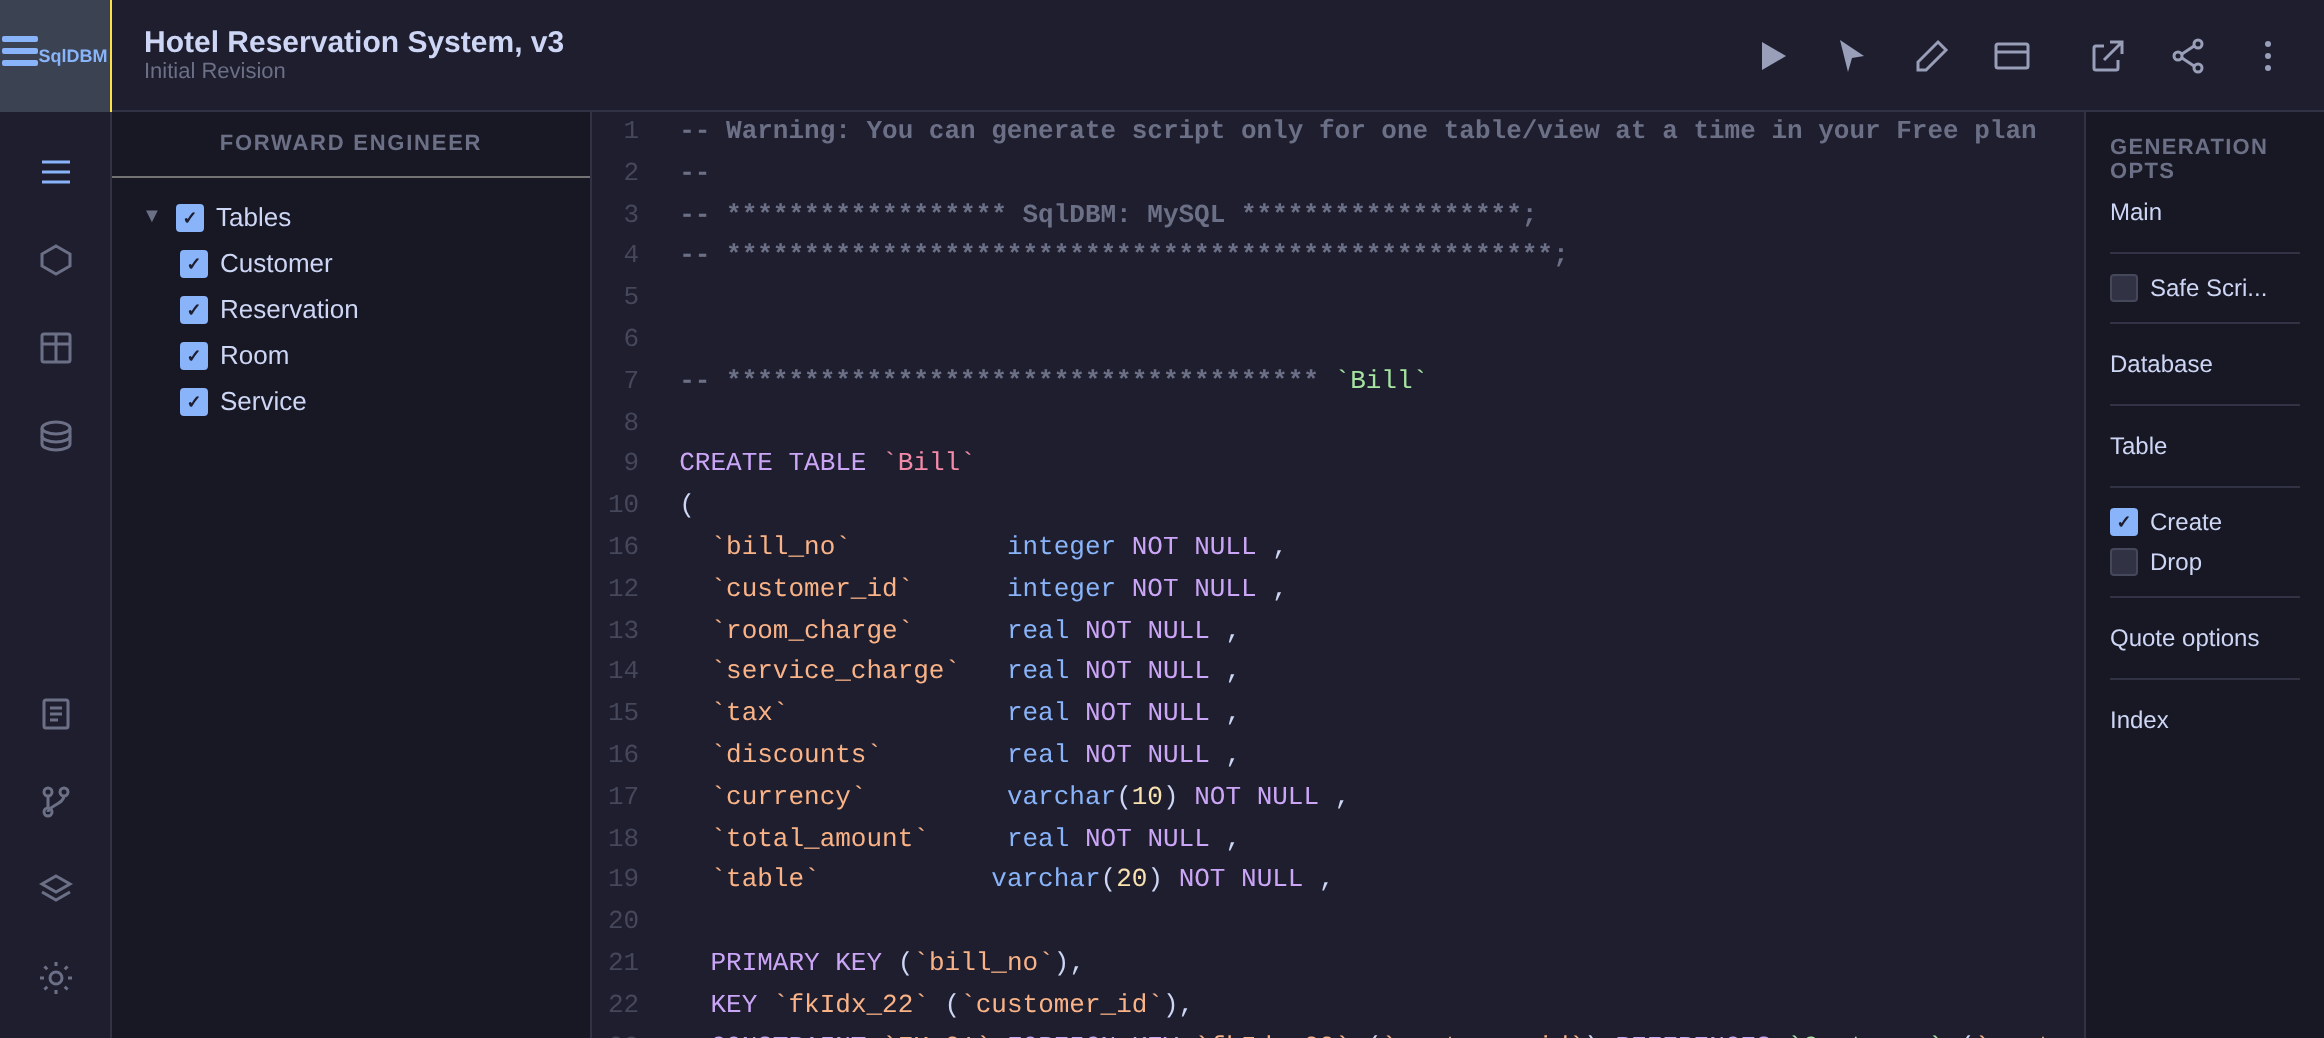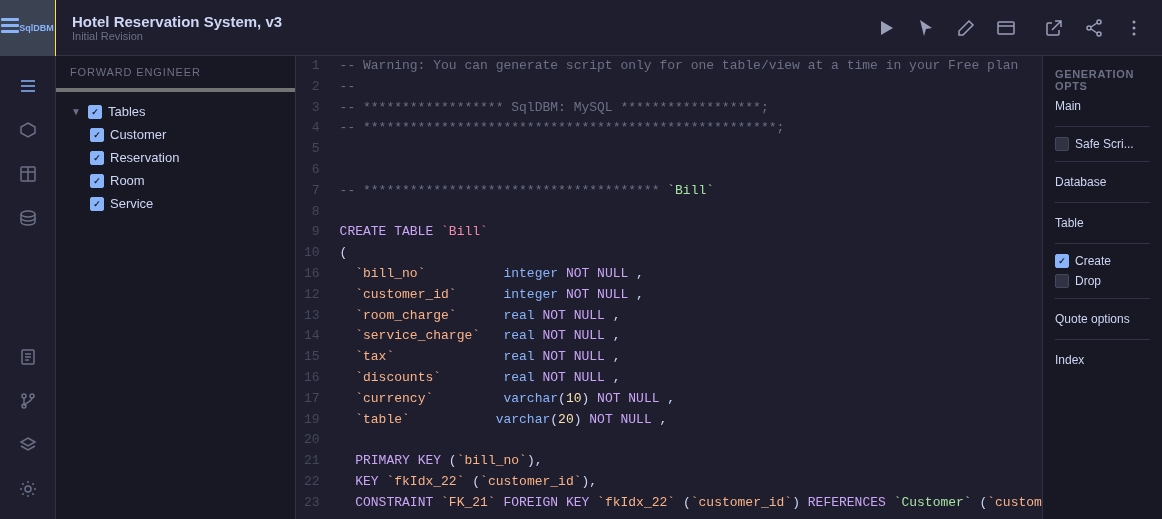--- a/index.html
+++ b/index.html
@@ -124,25 +124,26 @@
       width: 240px;
       background: #181825;
       border-right: 1px solid #313244;
       display: flex;
       flex-direction: column;
       flex-shrink: 0;
     }
     .fe-header {
       padding: 10px 14px;
       font-size: 11px;
-      font-weight: 400;
+      font-weight: 700;
       color: #6c7086;
       letter-spacing: 0.08em;
       text-transform: uppercase;
-      border-bottom: 4px solid #737373;
+      border-bottom: 1px solid #737373;
+      text-align: center;
     }
     .fe-tree {
       padding: 8px 0;
       flex: 1;
       overflow-y: auto;
     }
     .fe-tree-group {
       margin-bottom: 4px;
     }
     .fe-tree-group-header {
@@ -216,21 +217,21 @@
       vertical-align: top;
       white-space: nowrap;
     }
     .line-code {
       padding: 0 8px;
       white-space: pre;
       color: #cdd6f4;
     }
     
     .kw { color: #cba6f7; } 
-    .cm { color: #6c7086; } 
+    .cm { color: #6c7086; font-weight: bold; } 
     .fn { color: #89b4fa; } 
     .st { color: #a6e3a1; } 
     .tbl { color: #f38ba8; } 
     .col { color: #fab387; } 
     .ref { color: #a6e3a1; } 
     .punc { color: #cdd6f4; }
     .nm { color: #f9e2af; } 
 
     
     .opts-panel {
@@ -510,20 +511,24 @@
         </tr>
         <tr>
           <td class="line-num">16</td>
           <td class="line-code">  <span class="col">`discounts`</span>        <span class="fn">real</span> <span class="kw">NOT NULL</span> <span class="punc">,</span></td>
         </tr>
         <tr>
           <td class="line-num">17</td>
           <td class="line-code">  <span class="col">`currency`</span>         <span class="fn">varchar</span><span class="punc">(</span><span class="nm">10</span><span class="punc">)</span> <span class="kw">NOT NULL</span> <span class="punc">,</span></td>
         </tr>
         <tr>
+          <td class="line-num">18</td>
+          <td class="line-code">  <span class="col">`total_amount`</span>     <span class="fn">real</span> <span class="kw">NOT NULL</span> <span class="punc">,</span></td>
+        </tr>
+        <tr>
           <td class="line-num">19</td>
           <td class="line-code">  <span class="col">`table`</span>           <span class="fn">varchar</span><span class="punc">(</span><span class="nm">20</span><span class="punc">)</span> <span class="kw">NOT NULL</span> <span class="punc">,</span></td>
         </tr>
         <tr>
           <td class="line-num">20</td>
           <td class="line-code"> </td>
         </tr>
         <tr>
           <td class="line-num">21</td>
           <td class="line-code">  <span class="kw">PRIMARY KEY</span> <span class="punc">(</span><span class="col">`bill_no`</span><span class="punc">),</span></td>

